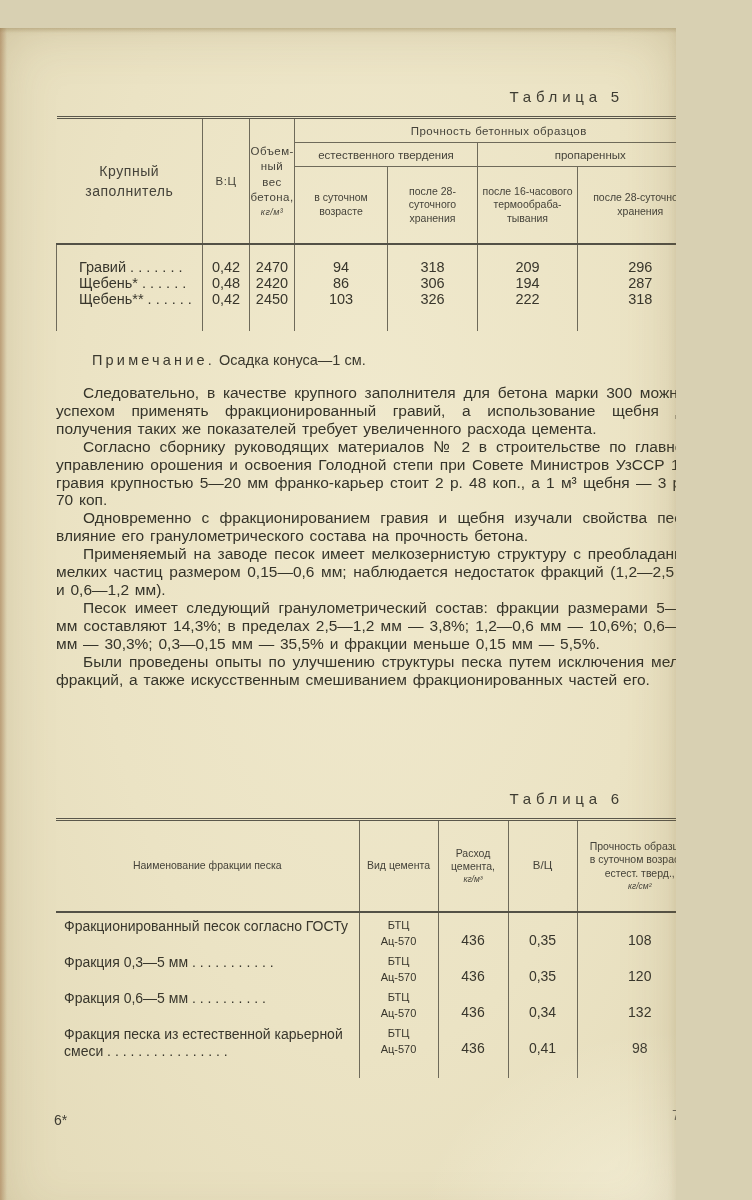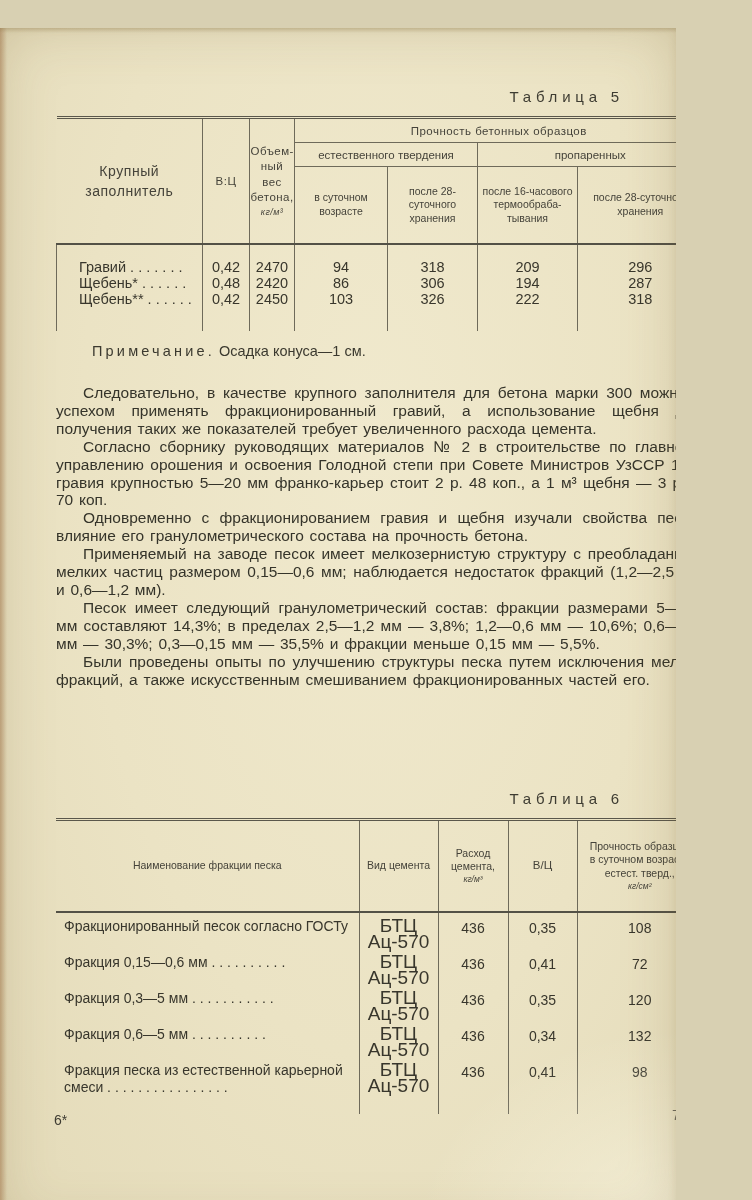--- a/index.html
+++ b/index.html
@@ -38,38 +38,38 @@
   .t5 th.span-head { border-bottom:1px solid #6e6a5a; }
   .t5 th.small { font-size:9.5px; line-height:1.35; }
   .t5 .unit { font-style:italic; font-size:9px; display:block; }
   .t5 td { border-left:1px solid #6e6a5a; font-size:14.5px; text-align:center; height:16px; color:#38362c;}
   .t5 td.name { text-align:left; padding-left:22px; white-space:nowrap; overflow:hidden; }
   .t5 tr.first td { padding-top:14px; }
   .t5 tr.last td { padding-bottom:24px; }
   .t5 td:first-child { border-left:1px solid #6e6a5a; }
 
   
-  .note { position:absolute; left:56px; top:315px; width:646px; font-size:14.5px; color:#3b392f; }
+  .note { position:absolute; left:56px; top:324px; width:646px; font-size:14.5px; color:#3b392f; }
   .note .lbl { letter-spacing:.22em; padding-left:36px; }
 
   
   .bodytext { position:absolute; left:56px; top:356px; width:646px;
     font-size:15.5px; line-height:17.9px; text-align:justify; color:#35342a; }
   .bodytext p { margin:0; text-indent:27px; word-spacing:1.5px; }
 
   
   .t6 { position:absolute; left:56px; top:790px; width:646px; border-top:3px double #5a574b; }
   .t6 th { border-left:1px solid #6e6a5a; border-bottom:2px solid #535146;
     height:90px; font-size:10.5px; line-height:1.32; color:#45433a; vertical-align:middle; text-align:center; }
   .t6 th.nosep { border-left:none; }
   .t6 .unit { font-style:italic; font-size:8.5px; display:block; }
   .t6 td { border-left:1px solid #6e6a5a; font-size:14px; vertical-align:top; color:#38362c; }
   .t6 td.name { text-align:left; padding:5px 4px 0 8px; line-height:17px; border-left:none; }
-  .t6 td.cem { text-align:center; font-size:19px; line-height:15.5px; padding-top:5px; }
-  .t6 td.num { text-align:center; padding-top:7px; }
+  .t6 td.cem { text-align:center; font-size:11px; line-height:15.5px; padding-top:5px; }
+  .t6 td.num { text-align:center; padding-top:19px; }
   .t6 tr.last td { padding-bottom:18px; }
 
   .footer-mark { position:absolute; left:54px; top:1084px; font-size:14px; color:#3e3c32; }
   .page-number { position:absolute; left:672px; top:1078px; font-size:15px; color:#3e3c32; }
 </style>
 </head>
 <body>
 
 <div class="page">
   <div class="edge-left"></div>
@@ -179,30 +179,20 @@
       <td class="name">Фракционированный песок согласно  ГОСТу</td>
       <td class="cem">
         <span>БТЦ</span><br>
         <span>Ац-570</span>
       </td>
       <td class="num">436</td>
       <td class="num">0,35</td>
       <td class="num">108</td>
     </tr>
     <tr>
-      <td class="name">Фракция 0,15—0,6 мм . . . . . . . . . .</td>
-      <td class="cem">
-        <span>БТЦ</span><br>
-        <span>Ац-570</span>
-      </td>
-      <td class="num">436</td>
-      <td class="num">0,41</td>
-      <td class="num">72</td>
-    </tr>
-    <tr>
       <td class="name">Фракция 0,3—5 мм  . . . . . . . . . . .</td>
       <td class="cem">
         <span>БТЦ</span><br>
         <span>Ац-570</span>
       </td>
       <td class="num">436</td>
       <td class="num">0,35</td>
       <td class="num">120</td>
     </tr>
     <tr>

